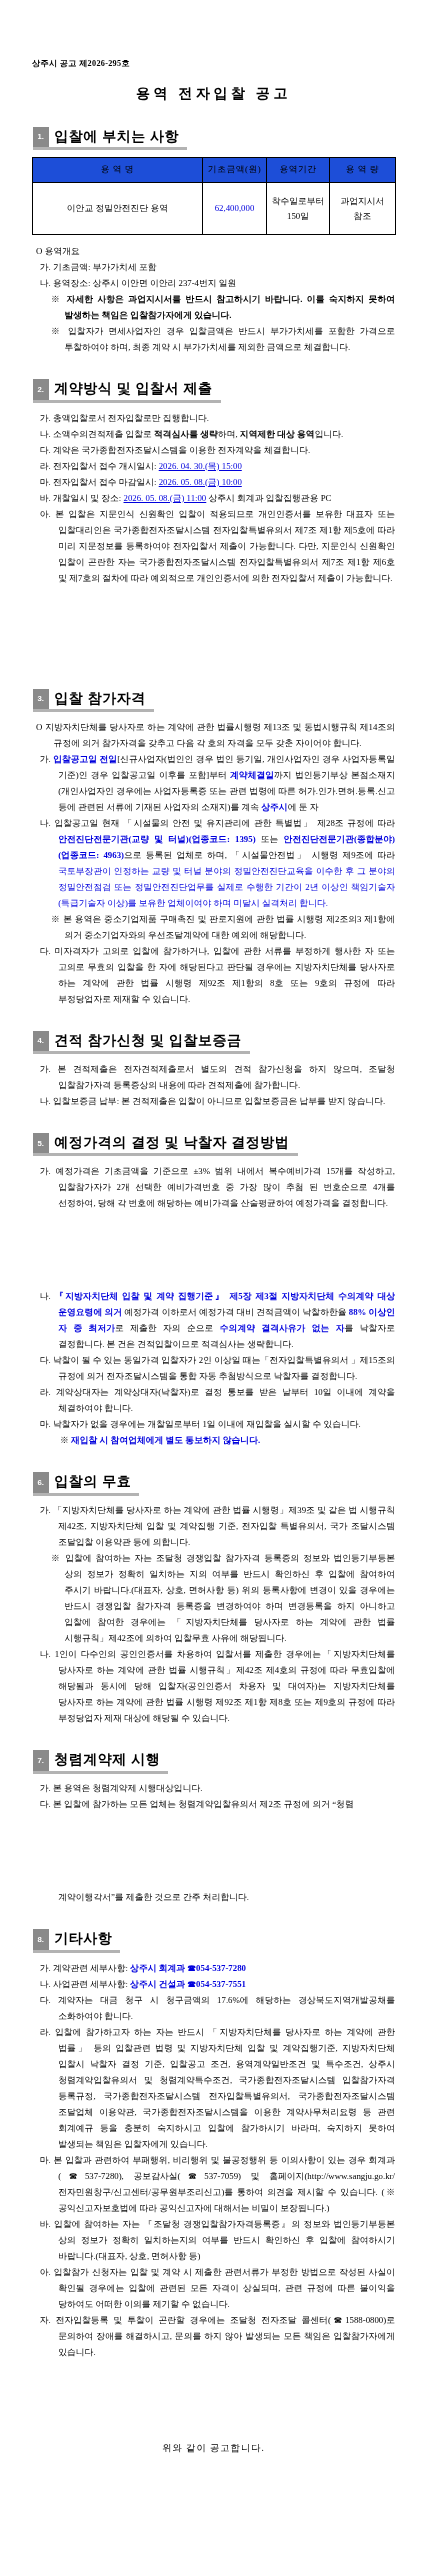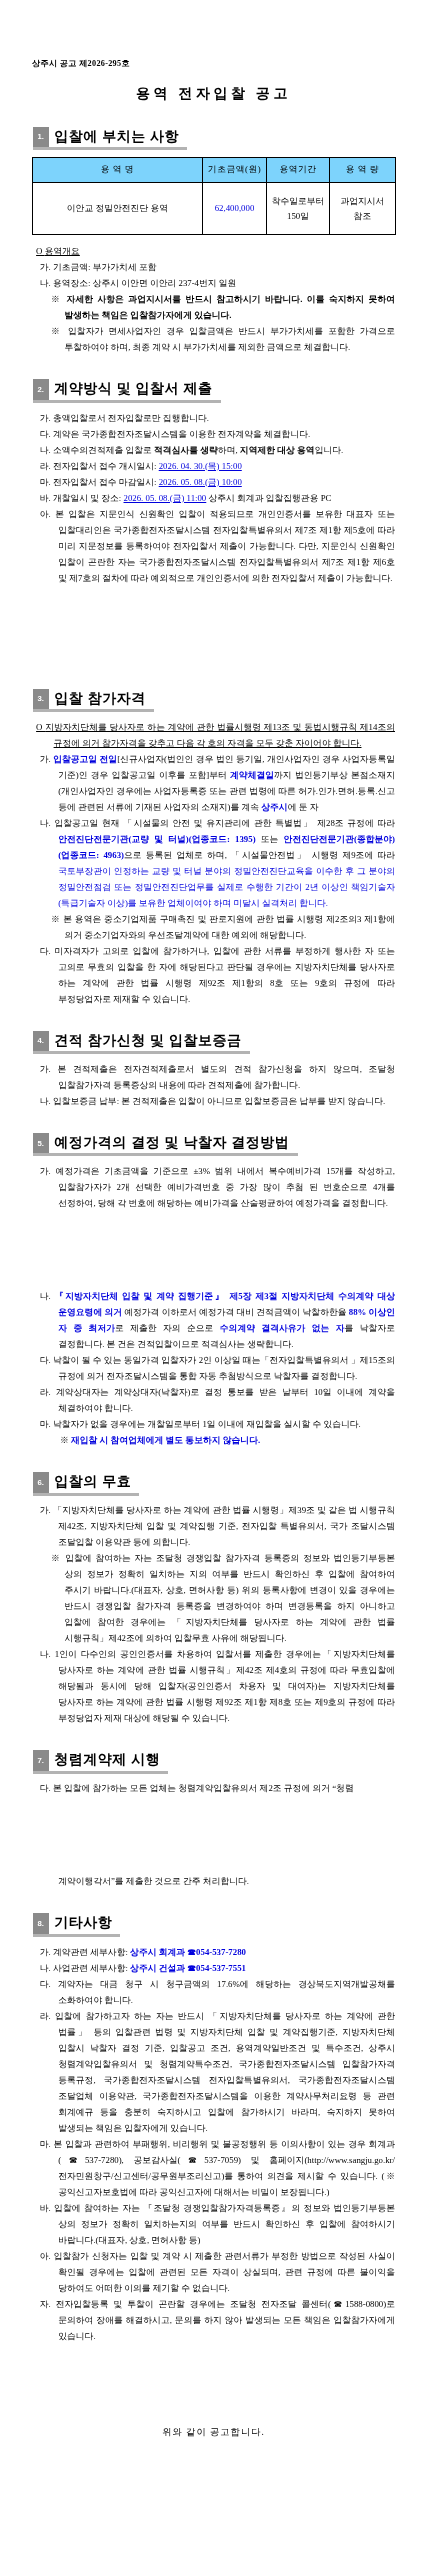--- a/index.html
+++ b/index.html
@@ -27,39 +27,39 @@
   }
   .sec-title{
     font-size:14px;font-weight:bold;letter-spacing:0.5px;padding:1px 0 1.5px 0;
     font-family:"Liberation Sans","DejaVu Sans",sans-serif;
   }
   .items{margin-top:6.7px;}
   .it{
     font-size:8.8px;line-height:16px;text-align:justify;word-break:keep-all;
     margin-left:7.7px;padding-left:18.5px;text-indent:-18.5px;
   }
-  .lv-o{margin-left:4.1px;padding-left:17.5px;text-indent:-17.5px;text-decoration:underline;}
+  .lv-o{margin-left:4.1px;padding-left:17.5px;text-indent:-17.5px;}
   .lv-note{margin-left:19px;padding-left:13.4px;text-indent:-13.4px;}
   .lv-note2{margin-left:28px;padding-left:13.4px;text-indent:-13.4px;}
   .lv-cont{margin-left:7.7px;padding-left:18.5px;text-indent:0;}
   .pgap{margin-top:77px;}
   .lab{white-space:pre;}
   .b{font-weight:bold;}
   .bl{color:#0000dd;font-weight:bold;}
   .blr{color:#0000dd;}
   .blu{color:#0000dd;text-decoration:underline;margin-top:36px;}
   .bid-table{
     border-collapse:collapse;margin:7.2px 0 8.2px 0;width:364px;
     border:1px solid #000;table-layout:fixed;
   }
   .bid-table th,.bid-table td{
     border:0.5px solid #000;text-align:center;font-size:8.8px;
     font-weight:normal;padding:2.1px 1px;
   }
-  .bid-table thead th{background:#7dd3fc;height:19.6px;letter-spacing:0.5px;}
+  .bid-table thead th{background:#1d4ed8;height:19.6px;letter-spacing:0.5px;}
   .bid-table tbody td{height:47px;line-height:15px;}
   .c-name{width:47.5%;} .c-amt{width:17.5%;} .c-per{width:17%;} .c-qty{width:18%;}
   .amt{color:#0000dd;font-size:9.3px;}
   .closing{margin-top:82px;text-align:center;}
   .closing-line{font-size:9.3px;letter-spacing:1px;}
 </style>
 </head>
 <body>
 
 <div class="page">
@@ -106,22 +106,22 @@
       </div>
   </section>
 
   <section class="sec">
     <div class="sec-head">
       <span class="sec-no">2.</span>
       <span class="sec-title">계약방식 및 입찰서 제출</span>
     </div>
     <div class="items">
         <div class="it lv-ga"><span class="lab">가. </span><span>총액입찰로서 전자입찰로만 집행합니다.</span></div>
+        <div class="it lv-ga"><span class="lab">나. </span><span>소액수의견적제출 입찰로 </span><span class="b">적격심사를 생략</span><span>하며, </span><span class="b">지역제한 대상 용역</span><span>입니다.</span></div>
         <div class="it lv-ga"><span class="lab">다. </span><span>계약은 국가종합전자조달시스템을 이용한 전자계약을 체결합니다.</span></div>
-        <div class="it lv-ga"><span class="lab">나. </span><span>소액수의견적제출 입찰로 </span><span class="b">적격심사를 생략</span><span>하며, </span><span class="b">지역제한 대상 용역</span><span>입니다.</span></div>
         <div class="it lv-ga"><span class="lab">라. </span><span>전자입찰서 접수 개시일시: </span><span class="blu">2026. 04. 30.(목) 15:00</span></div>
         <div class="it lv-ga"><span class="lab">마. </span><span>전자입찰서 접수 마감일시: </span><span class="blu">2026. 05. 08.(금) 10:00</span></div>
         <div class="it lv-ga"><span class="lab">바. </span><span>개찰일시 및 장소: </span><span class="blu">2026. 05. 08.(금) 11:00</span><span> 상주시 회계과 입찰집행관용 PC</span></div>
         <div class="it lv-ga"><span class="lab">아. </span><span>본 입찰은 지문인식 신원확인 입찰이 적용되므로 개인인증서를 보유한 대표자 또는 입찰대리인은 국가종합전자조달시스템 전자입찰특별유의서 제7조 제1항 제5호에 따라 미리 지문정보를 등록하여야 전자입찰서 제출이 가능합니다. 다만, 지문인식 신원확인 입찰이 곤란한 자는 국가종합전자조달시스템 전자입찰특별유의서 제7조 제1항 제6호 및 제7호의 절차에 따라 예외적으로 개인인증서에 의한 전자입찰서 제출이 가능합니다.</span></div>
       </div>
   </section>
 
   <section class="sec pgap-sec">
     <div class="sec-head">
       <span class="sec-no">3.</span>
@@ -173,20 +173,21 @@
         <div class="it lv-ga"><span class="lab">나. </span><span>1인이 다수인의 공인인증서를 차용하여 입찰서를 제출한 경우에는「지방자치단체를 당사자로 하는 계약에 관한 법률 시행규칙」제42조 제4호의 규정에 따라 무효입찰에 해당됨과 동시에 당해 입찰자(공인인증서 차용자 및 대여자)는 지방자치단체를 당사자로 하는 계약에 관한 법률 시행령 제92조 제1항 제8호 또는 제9호의 규정에 따라 부정당업자 제재 대상에 해당될 수 있습니다.</span></div>
       </div>
   </section>
 
   <section class="sec">
     <div class="sec-head">
       <span class="sec-no">7.</span>
       <span class="sec-title">청렴계약제 시행</span>
     </div>
     <div class="items">
+        <div class="it lv-ga"><span class="lab">가. </span><span>본 용역은 청렴계약제 시행대상입니다.</span></div>
         <div class="it lv-ga"><span class="lab">다. </span><span>본 입찰에 참가하는 모든 업체는 청렴계약입찰유의서 제2조 규정에 의거 “청렴</span></div>
         <div class="it lv-cont pgap"><span>계약이행각서”를 제출한 것으로 간주 처리합니다.</span></div>
       </div>
   </section>
 
   <section class="sec">
     <div class="sec-head">
       <span class="sec-no">8.</span>
       <span class="sec-title">기타사항</span>
     </div>

